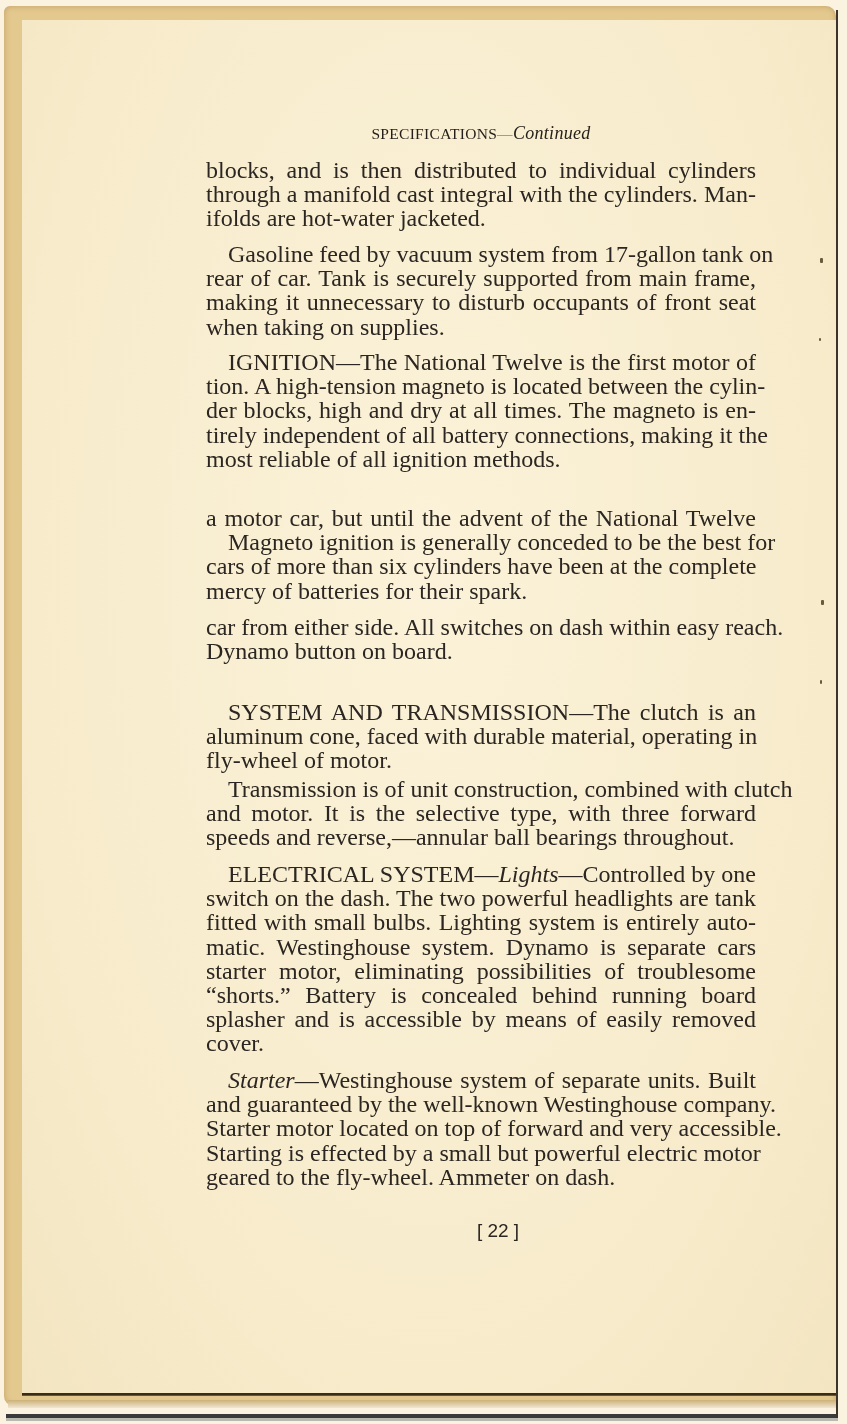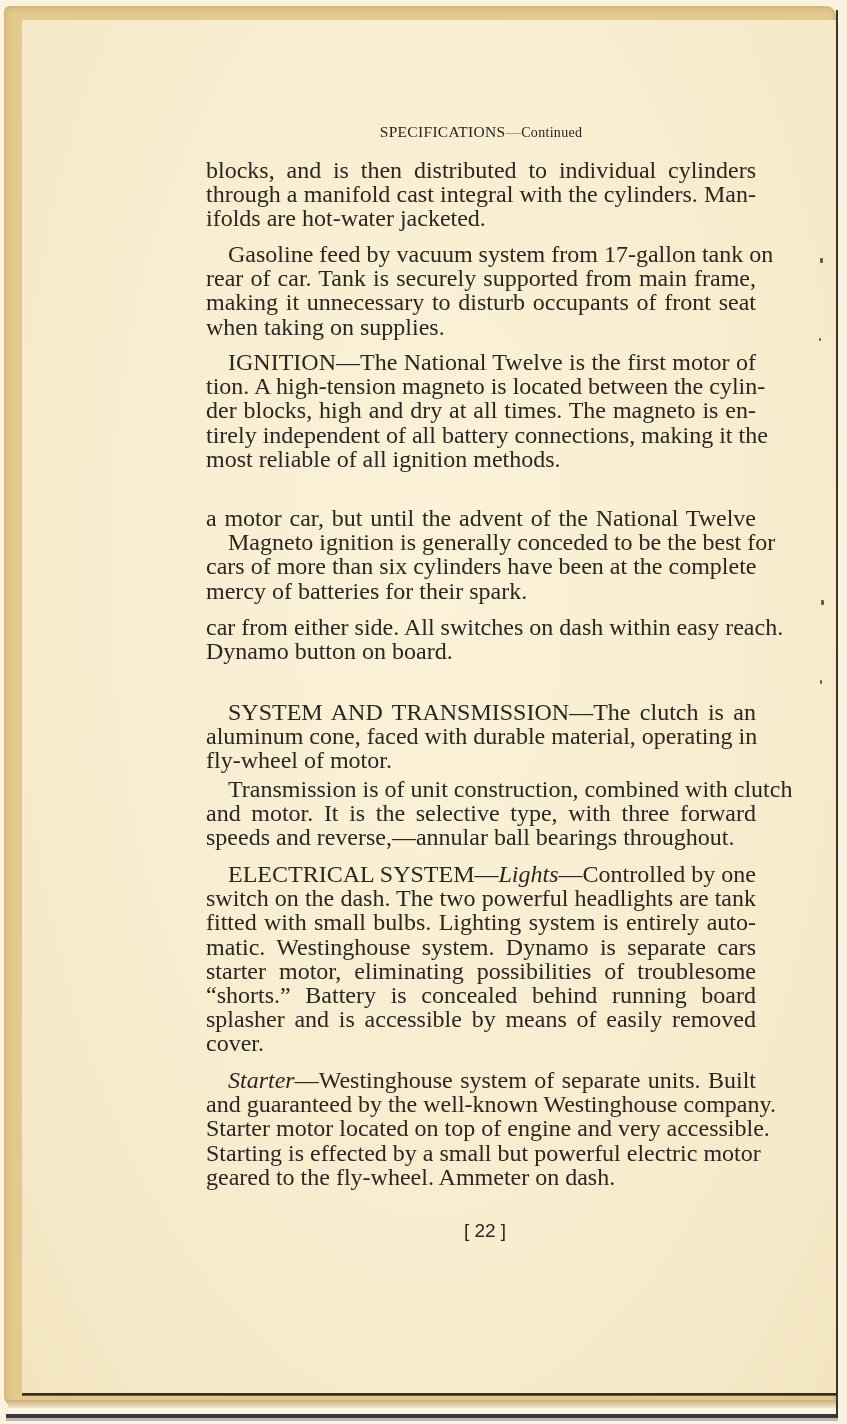--- a/index.html
+++ b/index.html
@@ -82,21 +82,22 @@
       top: 103px;
       text-align: center;
       font-size: 15.5px;
       letter-spacing: 0.3px;
       color: #231e19;
     }
     .running-head .dash {
       color: #8a8070;
     }
     .running-head .cont {
-      font-size: 14px;
+      font-style: italic;
+      font-size: 18px;
       margin-top: 40px;
     }
     .para {
       position: absolute;
       left: 0;
       width: 550px;
       font-size: 24px;
       line-height: 24.2px;
       text-align: justify;
       color: #2b2621;
@@ -110,21 +111,21 @@
     }
     .para .line.last {
       text-align-last: left;
     }
     .para .line.indent {
       padding-left: 22px;
     }
     .it { font-style: italic; }
     .page-number {
       position: absolute;
-      left: 4px; width: 550px;
+      left: 17px; width: 550px;
       top: 1200px;
       text-align: center;
       font-size: 19px;
       color: #2b2621;
       font-family: "Liberation Sans", "DejaVu Sans", sans-serif;
       font-weight: normal;
     }
     .speck {
       position: absolute;
       width: 3px; height: 5px;
@@ -202,21 +203,21 @@
       <span class="line">matic. Westinghouse system. Dynamo is separate cars</span>
       <span class="line">starter motor, eliminating possibilities of troublesome</span>
       <span class="line">“shorts.” Battery is concealed behind running board</span>
       <span class="line">splasher and is accessible by means of easily removed</span>
       <span class="line last">cover.</span>
     </div>
 
     <div class="para" style="top:1048px">
       <span class="line indent"><span class="it">Starter</span><span>—Westinghouse system of separate units. Built</span></span>
       <span class="line">and guaranteed by the well-known Westinghouse company.</span>
-      <span class="line">Starter motor located on top of engine and very accessible.</span>
+      <span class="line">Starter motor located on top of forward and very accessible.</span>
       <span class="line">Starting is effected by a small but powerful electric motor</span>
       <span class="line last">geared to the fly-wheel. Ammeter on dash.</span>
     </div>
 
     <div class="page-number">[ 22 ]</div>
   </div>
 
   <span class="speck" style="left:798px; top:238px;"></span>
   <span class="speck" style="left:797px; top:318px; width:2px; height:3px;"></span>
   <span class="speck" style="left:799px; top:580px;"></span>

